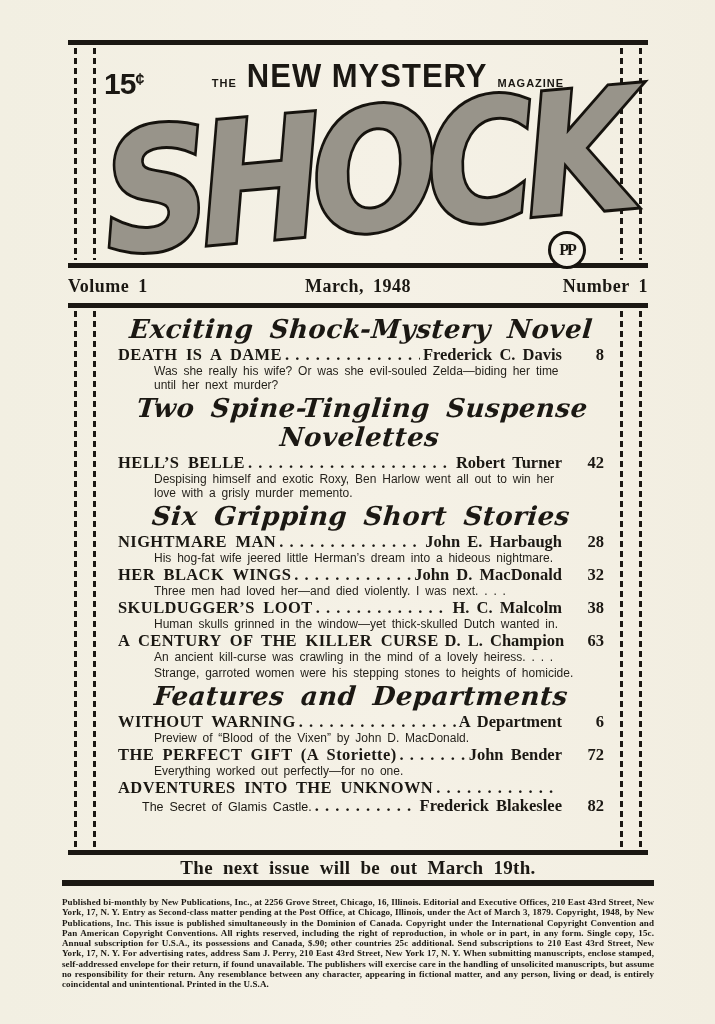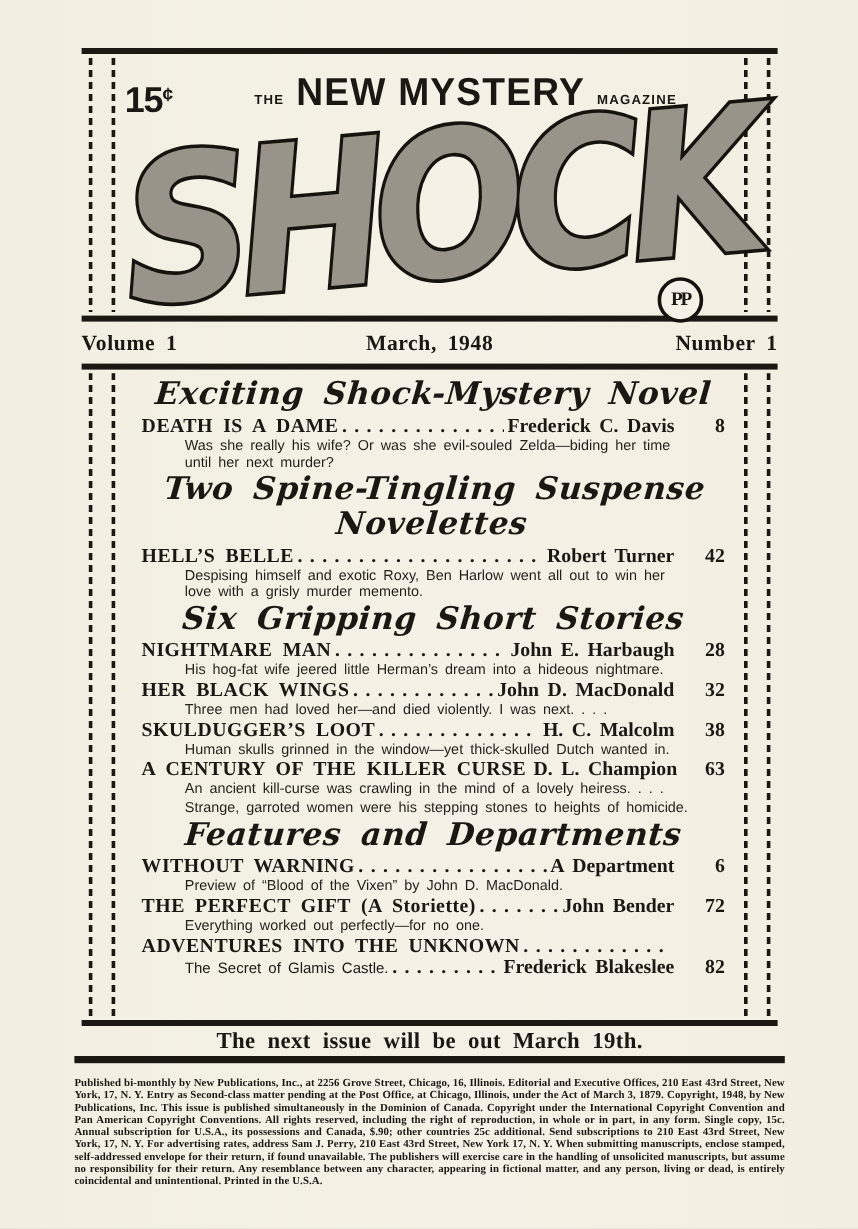--- a/index.html
+++ b/index.html
@@ -63,21 +63,21 @@
   }
   .story-title{white-space:nowrap;letter-spacing:0.4px;word-spacing:4px;}
   .leader{flex:1;overflow:hidden;white-space:nowrap;margin:0 3px;}
   .leader::after{content:". . . . . . . . . . . . . . . . . . . . . . . . . . . . . . . . . . . . . . . . . . . . . . . .";letter-spacing:1px;}
   .story-author{white-space:nowrap;word-spacing:3px;}
   .page-num{width:42px;text-align:right;}
   .desc{
     margin:1px 28px 2px 36px;max-width:420px;
     font:12px/14px "Liberation Sans",sans-serif;word-spacing:2.5px;color:#221f19;
   }
-  .sub-line{margin-left:36px;font-weight:bold;}
+  .sub-line{margin-left:24px;font-weight:bold;}
   .sub-title{font:12.5px/14px "Liberation Sans",sans-serif;word-spacing:2.5px;white-space:nowrap;}
   
   .next-issue{
     position:absolute;top:857px;left:68px;width:580px;text-align:center;
     font:bold 19px "Liberation Serif",serif;word-spacing:5px;letter-spacing:0.3px;
   }
   .fine-print{
     position:absolute;top:897px;left:62px;width:592px;
     font:bold 9px/10.3px "Liberation Serif",serif;text-align:justify;letter-spacing:0.1px;
   }

